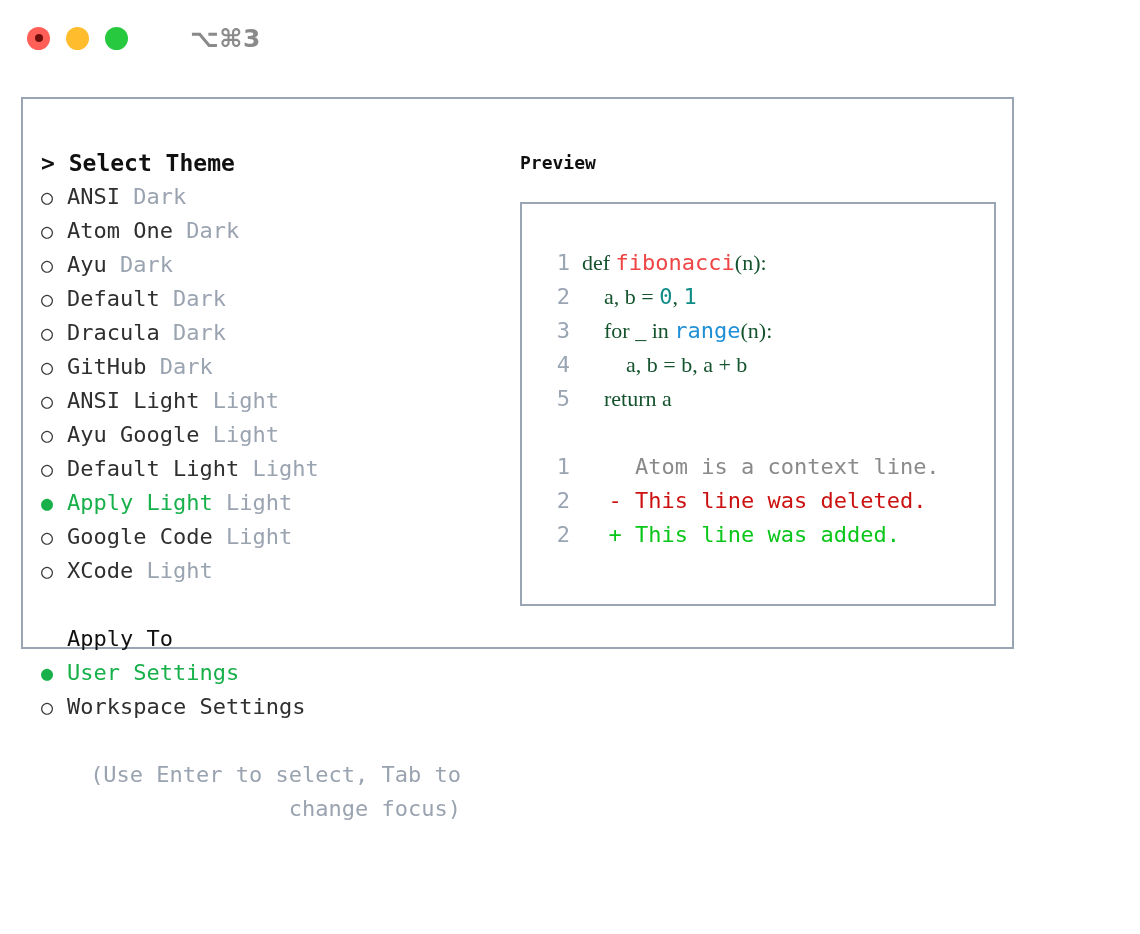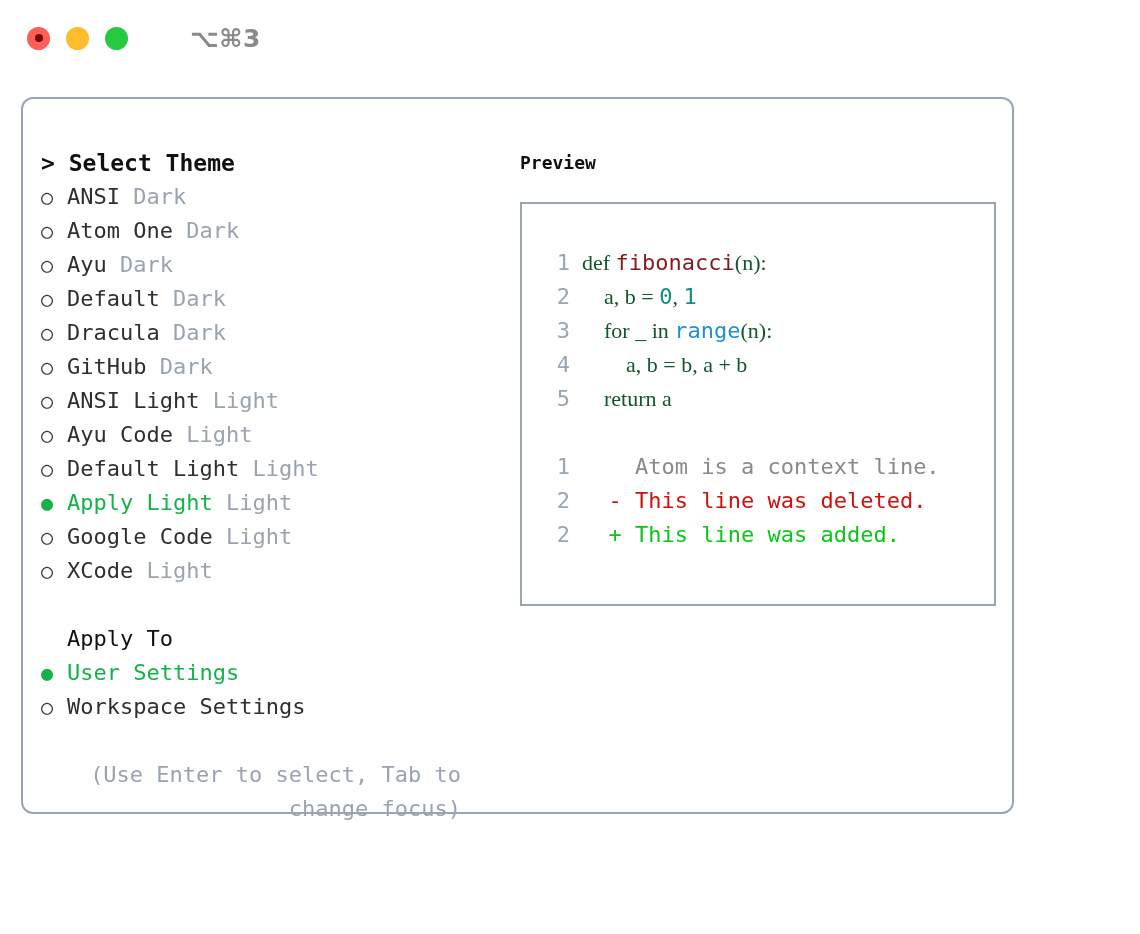--- a/index.html
+++ b/index.html
@@ -63,23 +63,23 @@
     letter-spacing: 0.5px;
     font-family: "DejaVu Sans", "Liberation Sans", sans-serif;
   }
 
   
   .panel {
     position: absolute;
     left: 21px;
     top: 97px;
     width: 993px;
-    height: 717px;
+    height: 552px;
     border: 2px solid #9aa5b4;
-    border-radius: 12px;
+    border-radius: 0;
     box-sizing: border-box;
     background: #ffffff;
   }
   .panel-inner {
     display: flex;
     padding: 47px 0 0 18px;
     box-sizing: border-box;
     height: 100%;
   }
 
@@ -165,21 +165,21 @@
   }
   .lineno {
     width: 30px;
     flex: 0 0 30px;
     color: #9aa5b4;
     text-align: right;
     padding-right: 12px;
     box-sizing: content-box;
   }
   .code-text { color: #14532d; font-family: Liberation Serif, serif; }
-  .tok-fn   { color: #7f1d1d; }
+  .tok-fn   { color: #ef4444; }
   .tok-num  { color: #0f8d86; }
   .tok-call { color: #1f8fd6; }
   .gap-line { height: 34px; }
   .diff-ctx { color: #8a8a8a; }
   .diff-del { color: #cc1111; }
   .diff-add { color: #0bc61a; }
 </style>
 </head>
 <body>
 
@@ -201,21 +201,21 @@
         <div class="section-title">&gt; Select Theme</div>
 
         <div class="opt-list" id="theme-list">
             <div class="opt-row"><span class="bullet">○</span><span class="opt-name">ANSI</span><span class="opt-variant"> Dark</span></div>
             <div class="opt-row"><span class="bullet">○</span><span class="opt-name">Atom One</span><span class="opt-variant"> Dark</span></div>
             <div class="opt-row"><span class="bullet">○</span><span class="opt-name">Ayu</span><span class="opt-variant"> Dark</span></div>
             <div class="opt-row"><span class="bullet">○</span><span class="opt-name">Default</span><span class="opt-variant"> Dark</span></div>
             <div class="opt-row"><span class="bullet">○</span><span class="opt-name">Dracula</span><span class="opt-variant"> Dark</span></div>
             <div class="opt-row"><span class="bullet">○</span><span class="opt-name">GitHub</span><span class="opt-variant"> Dark</span></div>
             <div class="opt-row"><span class="bullet">○</span><span class="opt-name">ANSI Light</span><span class="opt-variant"> Light</span></div>
-            <div class="opt-row"><span class="bullet">○</span><span class="opt-name">Ayu Code</span><span class="opt-variant"> Light</span></div>
+            <div class="opt-row"><span class="bullet">○</span><span class="opt-name">Ayu Google</span><span class="opt-variant"> Light</span></div>
             <div class="opt-row"><span class="bullet">○</span><span class="opt-name">Default Light</span><span class="opt-variant"> Light</span></div>
             <div class="opt-row selected"><span class="bullet sel">●</span><span class="opt-name">Apply Light</span><span class="opt-variant"> Light</span></div>
             <div class="opt-row"><span class="bullet">○</span><span class="opt-name">Google Code</span><span class="opt-variant"> Light</span></div>
             <div class="opt-row"><span class="bullet">○</span><span class="opt-name">XCode</span><span class="opt-variant"> Light</span></div>
           </div>
 
         <div class="apply-block">
           <div class="apply-title">Apply To</div>
           <div id="apply-list">
               <div class="opt-row selected"><span class="bullet sel">●</span><span class="opt-name">User Settings</span></div>

